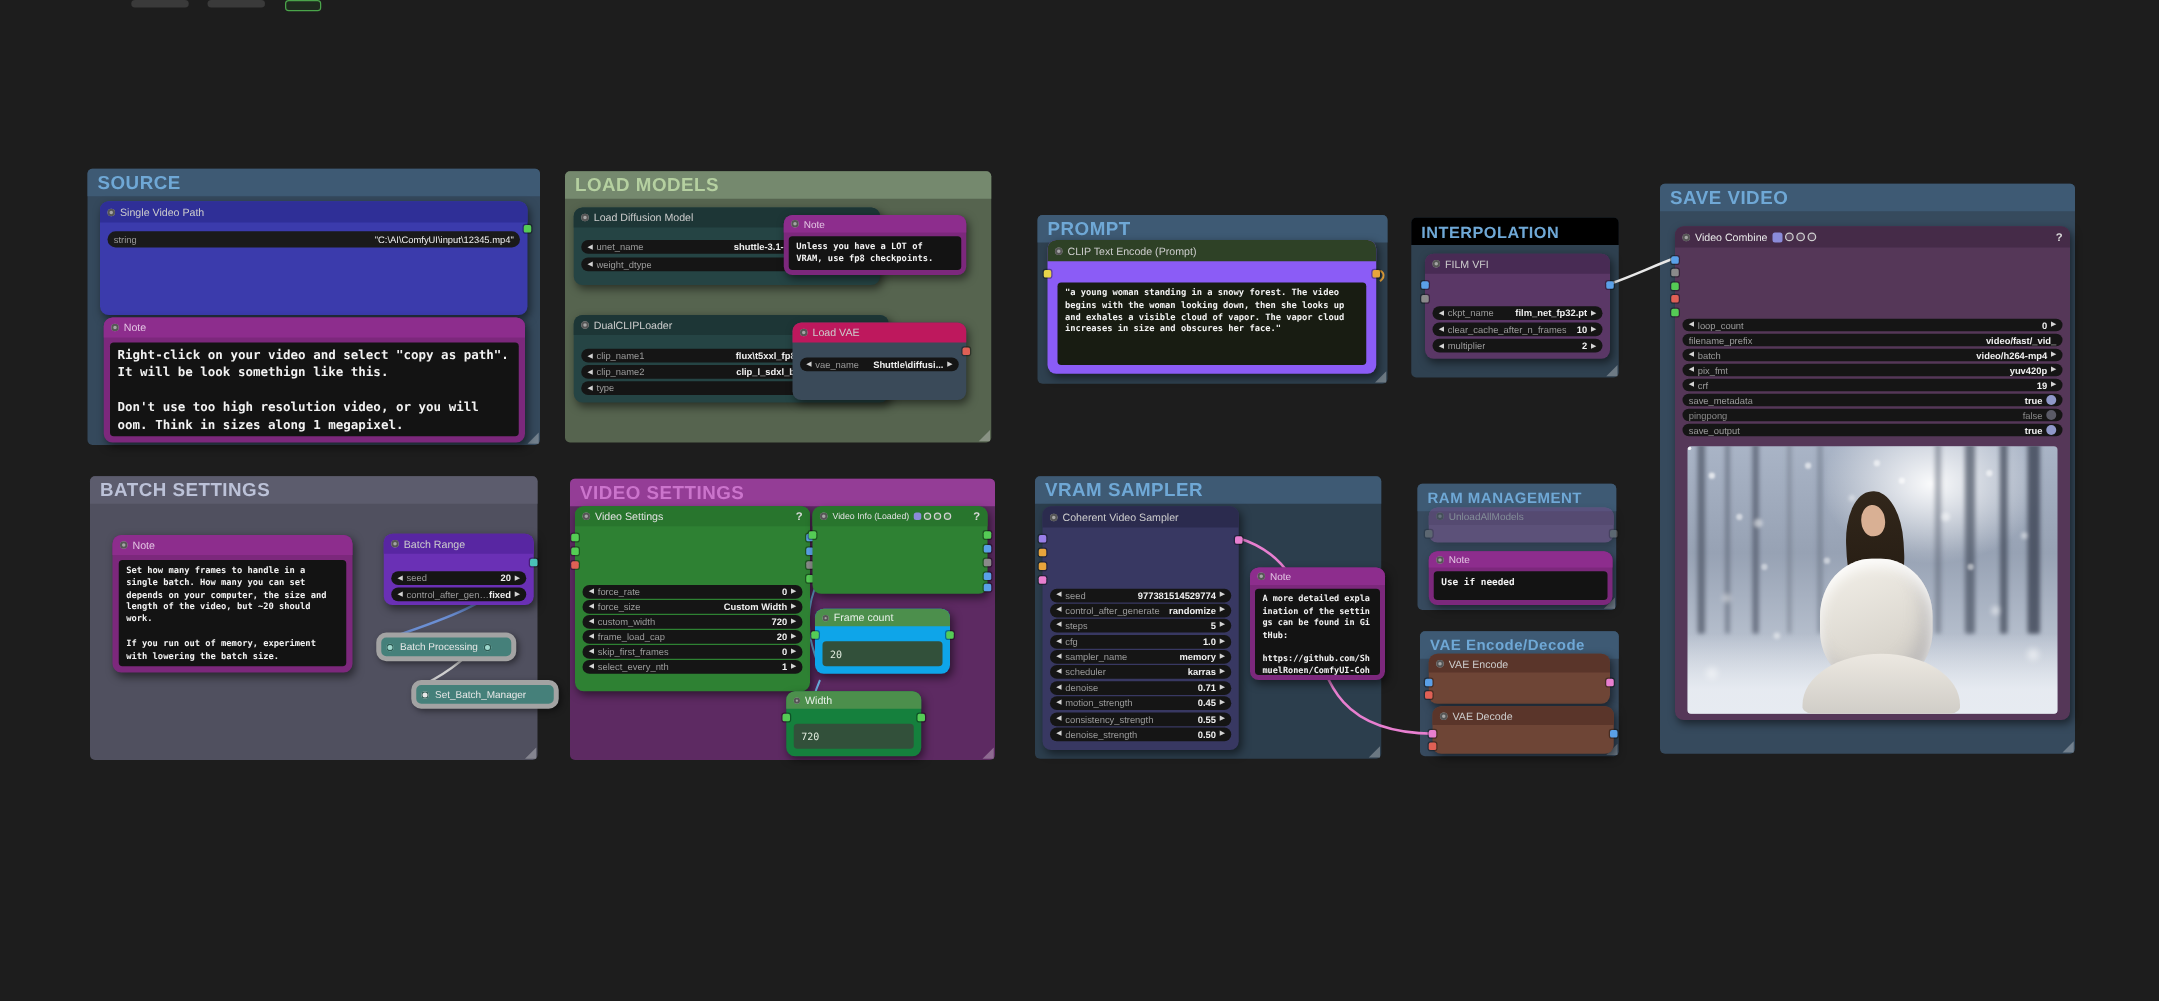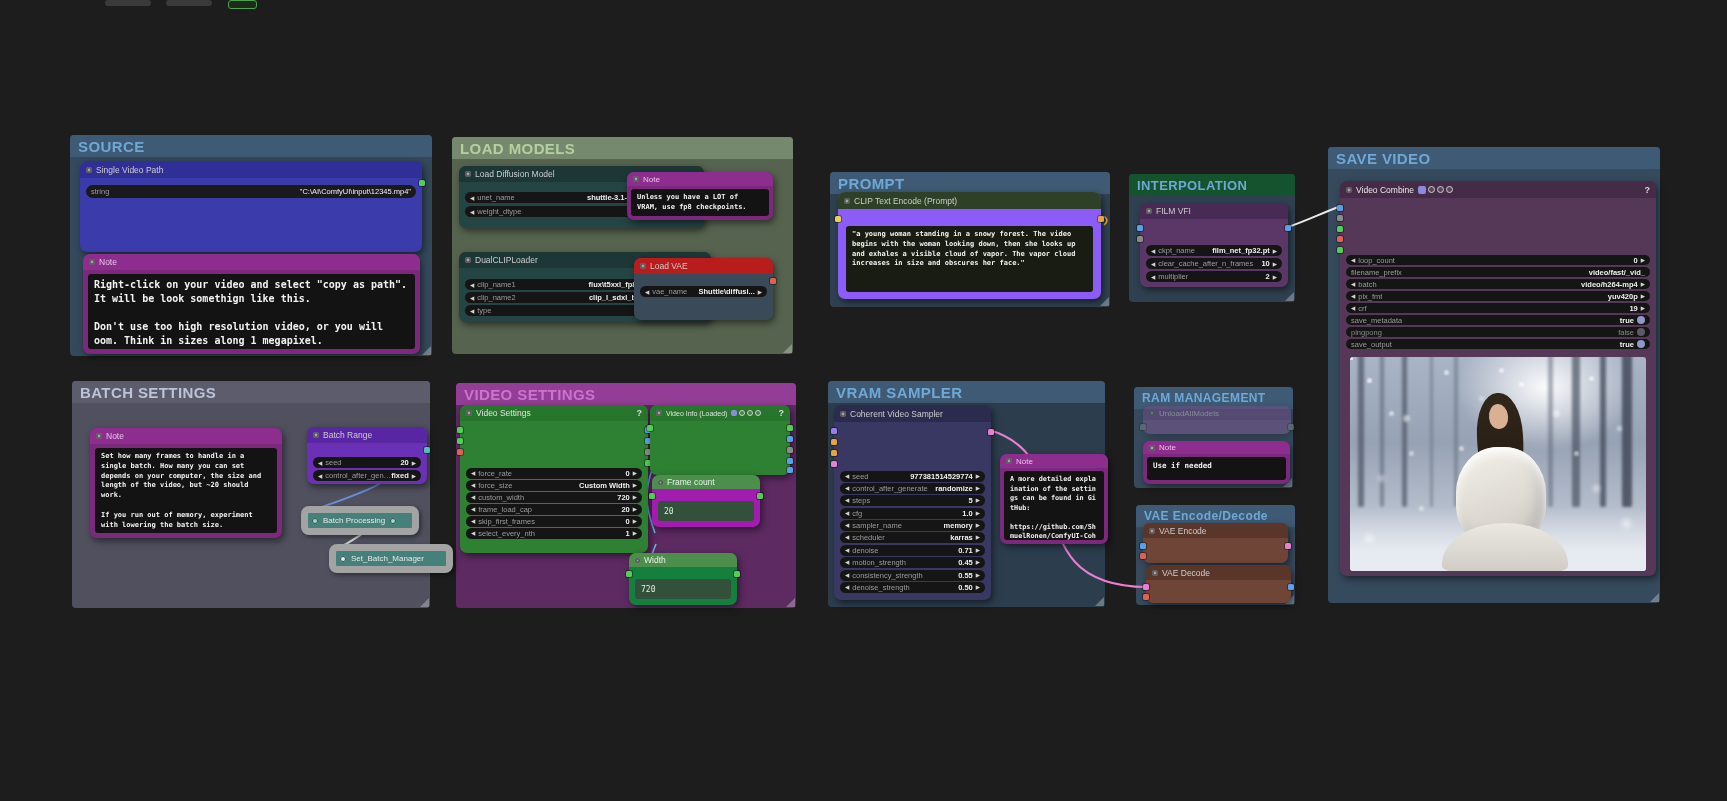--- a/index.html
+++ b/index.html
@@ -25,21 +25,21 @@
   .knob{width:8px;height:8px;border-radius:50%;background:#8f98c9;margin-left:3px;flex:none;}
   .knob.off{background:#5a5a66;}
   .dim{color:#8a8a8a;font-weight:400;}
   
   .p{position:absolute;width:6px;height:6px;border-radius:1.5px;box-shadow:0 0 0 1px rgba(0,0,0,.35);}
   .pl{left:-3px;}.pr{right:-3px;}
   
   .panel{position:absolute;background:#131313;border-radius:3px;color:#f2f2f2;font-family:"DejaVu Sans Mono",monospace;font-weight:700;font-size:10px;line-height:1.4;padding:4px 6px;white-space:pre-wrap;overflow:hidden;}
   .break{word-break:break-all;}
   
-  .cnode{position:absolute;height:15px;border-radius:8px;background:#45807a;border:7px solid #a3a3a3;display:flex;align-items:center;font-size:8px;color:#e8e8e8;padding:0 9px;gap:5px;box-shadow:2px 2px 5px rgba(0,0,0,.45);white-space:nowrap;}
+  .cnode{position:absolute;height:15px;border-radius:8px;background:#45807a;border:4px solid #a3a3a3;display:flex;align-items:center;font-size:8px;color:#e8e8e8;padding:0 9px;gap:5px;box-shadow:2px 2px 5px rgba(0,0,0,.45);white-space:nowrap;}
   .cdot{width:6px;height:6px;border-radius:50%;background:#9fd8cd;box-shadow:inset 0 0 0 1px #2c5a53;flex:none;}
   
   .disp{position:absolute;background:#32503a;border-radius:3px;color:#e2ecdf;font-size:8px;display:flex;align-items:center;padding:0 6px;font-family:"DejaVu Sans Mono",monospace;}
   
   .chip{position:absolute;border-radius:3px;background:#3a3a3a;}
   
   .vprev{position:absolute;left:10px;top:176px;width:296px;height:214px;border-radius:3px;overflow:hidden;background:linear-gradient(180deg,#a9b4c6 0%,#97a2b4 40%,#b6bfcd 72%,#d3d9e2 100%);}
   .glow{position:absolute;left:36%;top:-16%;width:60%;height:60%;background:radial-gradient(closest-side,rgba(255,255,255,.95),rgba(255,255,255,0));}
   .trunk{position:absolute;top:-6px;bottom:30%;filter:blur(1.6px);border-radius:2px;}
   .ground{position:absolute;left:0;right:0;bottom:0;height:30%;background:linear-gradient(180deg,rgba(235,239,245,0),rgba(233,237,243,.9) 70%);}
@@ -68,21 +68,21 @@
   <div class="group" style="left:70px;top:135px;width:362px;height:221px;background:#35495c">
     <div class="ghead" style="background:#3e5a74;color:#6fa8d6">SOURCE</div>
   </div>
   <div class="group" style="left:452px;top:137px;width:341px;height:217px;background:#56644f">
     <div class="ghead" style="background:#75896e;color:#b5d0a0">LOAD MODELS</div>
   </div>
   <div class="group" style="left:830px;top:172px;width:280px;height:135px;background:#2f4150">
     <div class="ghead" style="background:#3e5a74;color:#6fa8d6">PROMPT</div>
   </div>
   <div class="group" style="left:1129px;top:174px;width:166px;height:128px;background:#2f4150">
-    <div class="ghead" style="background:#14532d;color:#6fa8d6;font-size:13px">INTERPOLATION</div>
+    <div class="ghead" style="background:#000000;color:#6fa8d6;font-size:13px">INTERPOLATION</div>
   </div>
   <div class="group" style="left:1328px;top:147px;width:332px;height:456px;background:#364a5d">
     <div class="ghead" style="background:#3e5a74;color:#6fa8d6">SAVE VIDEO</div>
   </div>
   <div class="group" style="left:72px;top:381px;width:358px;height:227px;background:#50505f">
     <div class="ghead" style="background:#5c5c6d;color:#bcc2d8">BATCH SETTINGS</div>
   </div>
   <div class="group" style="left:456px;top:383px;width:340px;height:225px;background:#5d2a62">
     <div class="ghead" style="background:#943d96;color:#cb74cc">VIDEO SETTINGS</div>
   </div>
@@ -179,21 +179,21 @@
     </div>
     <div class="wrow" style="top:53px">
       <span class="wa l">◀</span>
       <span class="wl">type</span>
       <span class="wv">flux</span>
       <span class="wa r">▶</span>
     </div>
   </div>
 
   <div class="node" style="left:634px;top:258px;width:139px;height:62px;background:#3a4a59">
-    <div class="nh" style="height:16px;background:#b91c1c">
+    <div class="nh" style="height:16px;background:#be185d">
       <span class="ndot"></span>
       <span>Load VAE</span>
     </div>
     <span class="p pr" style="top:20px;background:#e06055"></span>
     <div class="wrow" style="top:28px">
       <span class="wa l">◀</span>
       <span class="wl">vae_name</span>
       <span class="wv">Shuttle\diffusi...</span>
       <span class="wa r">▶</span>
     </div>
@@ -422,21 +422,21 @@
       <span class="qm">?</span>
     </div>
     <span class="p pl" style="top:20px;background:#55cc55"></span>
     <span class="p pr" style="top:20px;background:#55cc55"></span>
     <span class="p pr" style="top:31px;background:#5aa0e8"></span>
     <span class="p pr" style="top:42px;background:#8a8a8a"></span>
     <span class="p pr" style="top:53px;background:#5aa0e8"></span>
     <span class="p pr" style="top:62px;background:#5aa0e8"></span>
   </div>
 
-  <div class="node" style="left:652px;top:475px;width:108px;height:52px;background:#a21caf">
+  <div class="node" style="left:652px;top:487px;width:108px;height:52px;background:#0ea5e9">
     <div class="nh" style="height:14px;background:#4c8f4c;color:#e8f0e8">
       <span class="ndot" style="width:5px;height:5px"></span>
       <span>Frame count</span>
     </div>
     <span class="p pl" style="top:18px;background:#55cc55"></span>
     <span class="p pr" style="top:18px;background:#55cc55"></span>
     <div class="disp" style="left:6px;right:6px;top:26px;height:20px">20</div>
   </div>
 
   <div class="node" style="left:629px;top:553px;width:108px;height:52px;background:#15803d">

